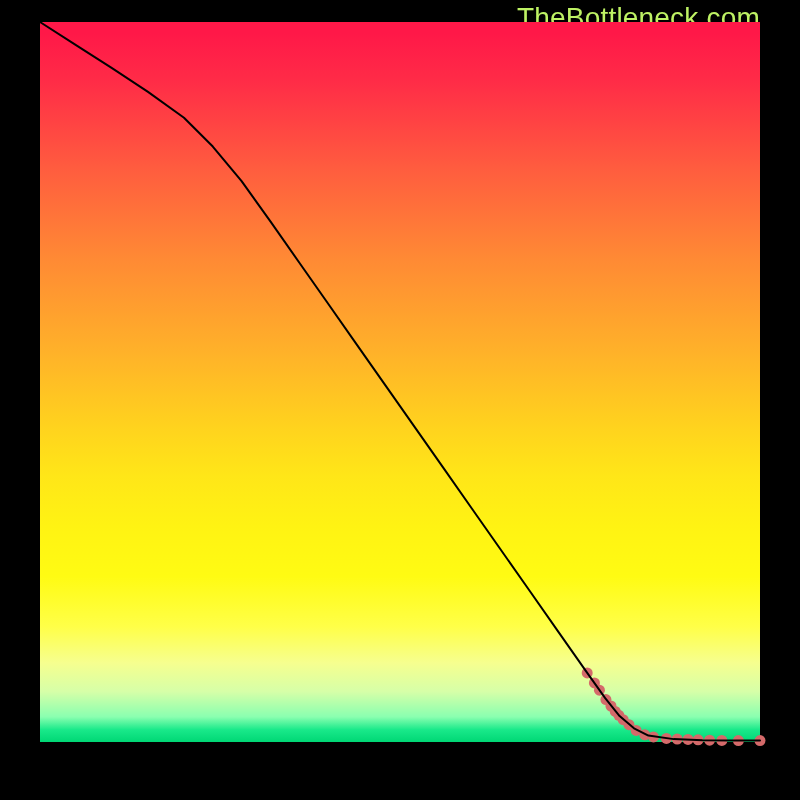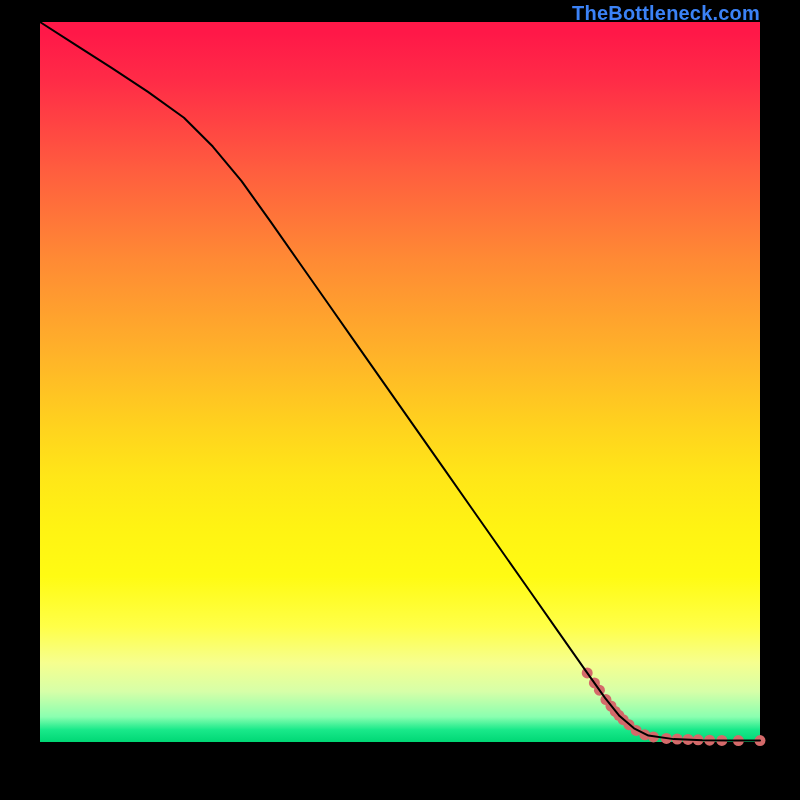--- a/index.html
+++ b/index.html
@@ -48,23 +48,23 @@
     left: 0;
     top: 0;
     width: 720px;
     height: 720px;
     overflow: visible;
   }
   .watermark {
     position: absolute;
     top: 2px;
     right: 40px;
-    color: #3b82f6;
-    font-size: 20px;
-    font-weight: 700;
+    color: #bef264;
+    font-size: 28px;
+    font-weight: 400;
     letter-spacing: 0.2px;
   }
 </style>
 </head>
 <body>
 
 <div class="outer">
   <div class="watermark">TheBottleneck.com</div>
   <div class="plot">
     <svg class="overlay" viewBox="0 0 720 720">

